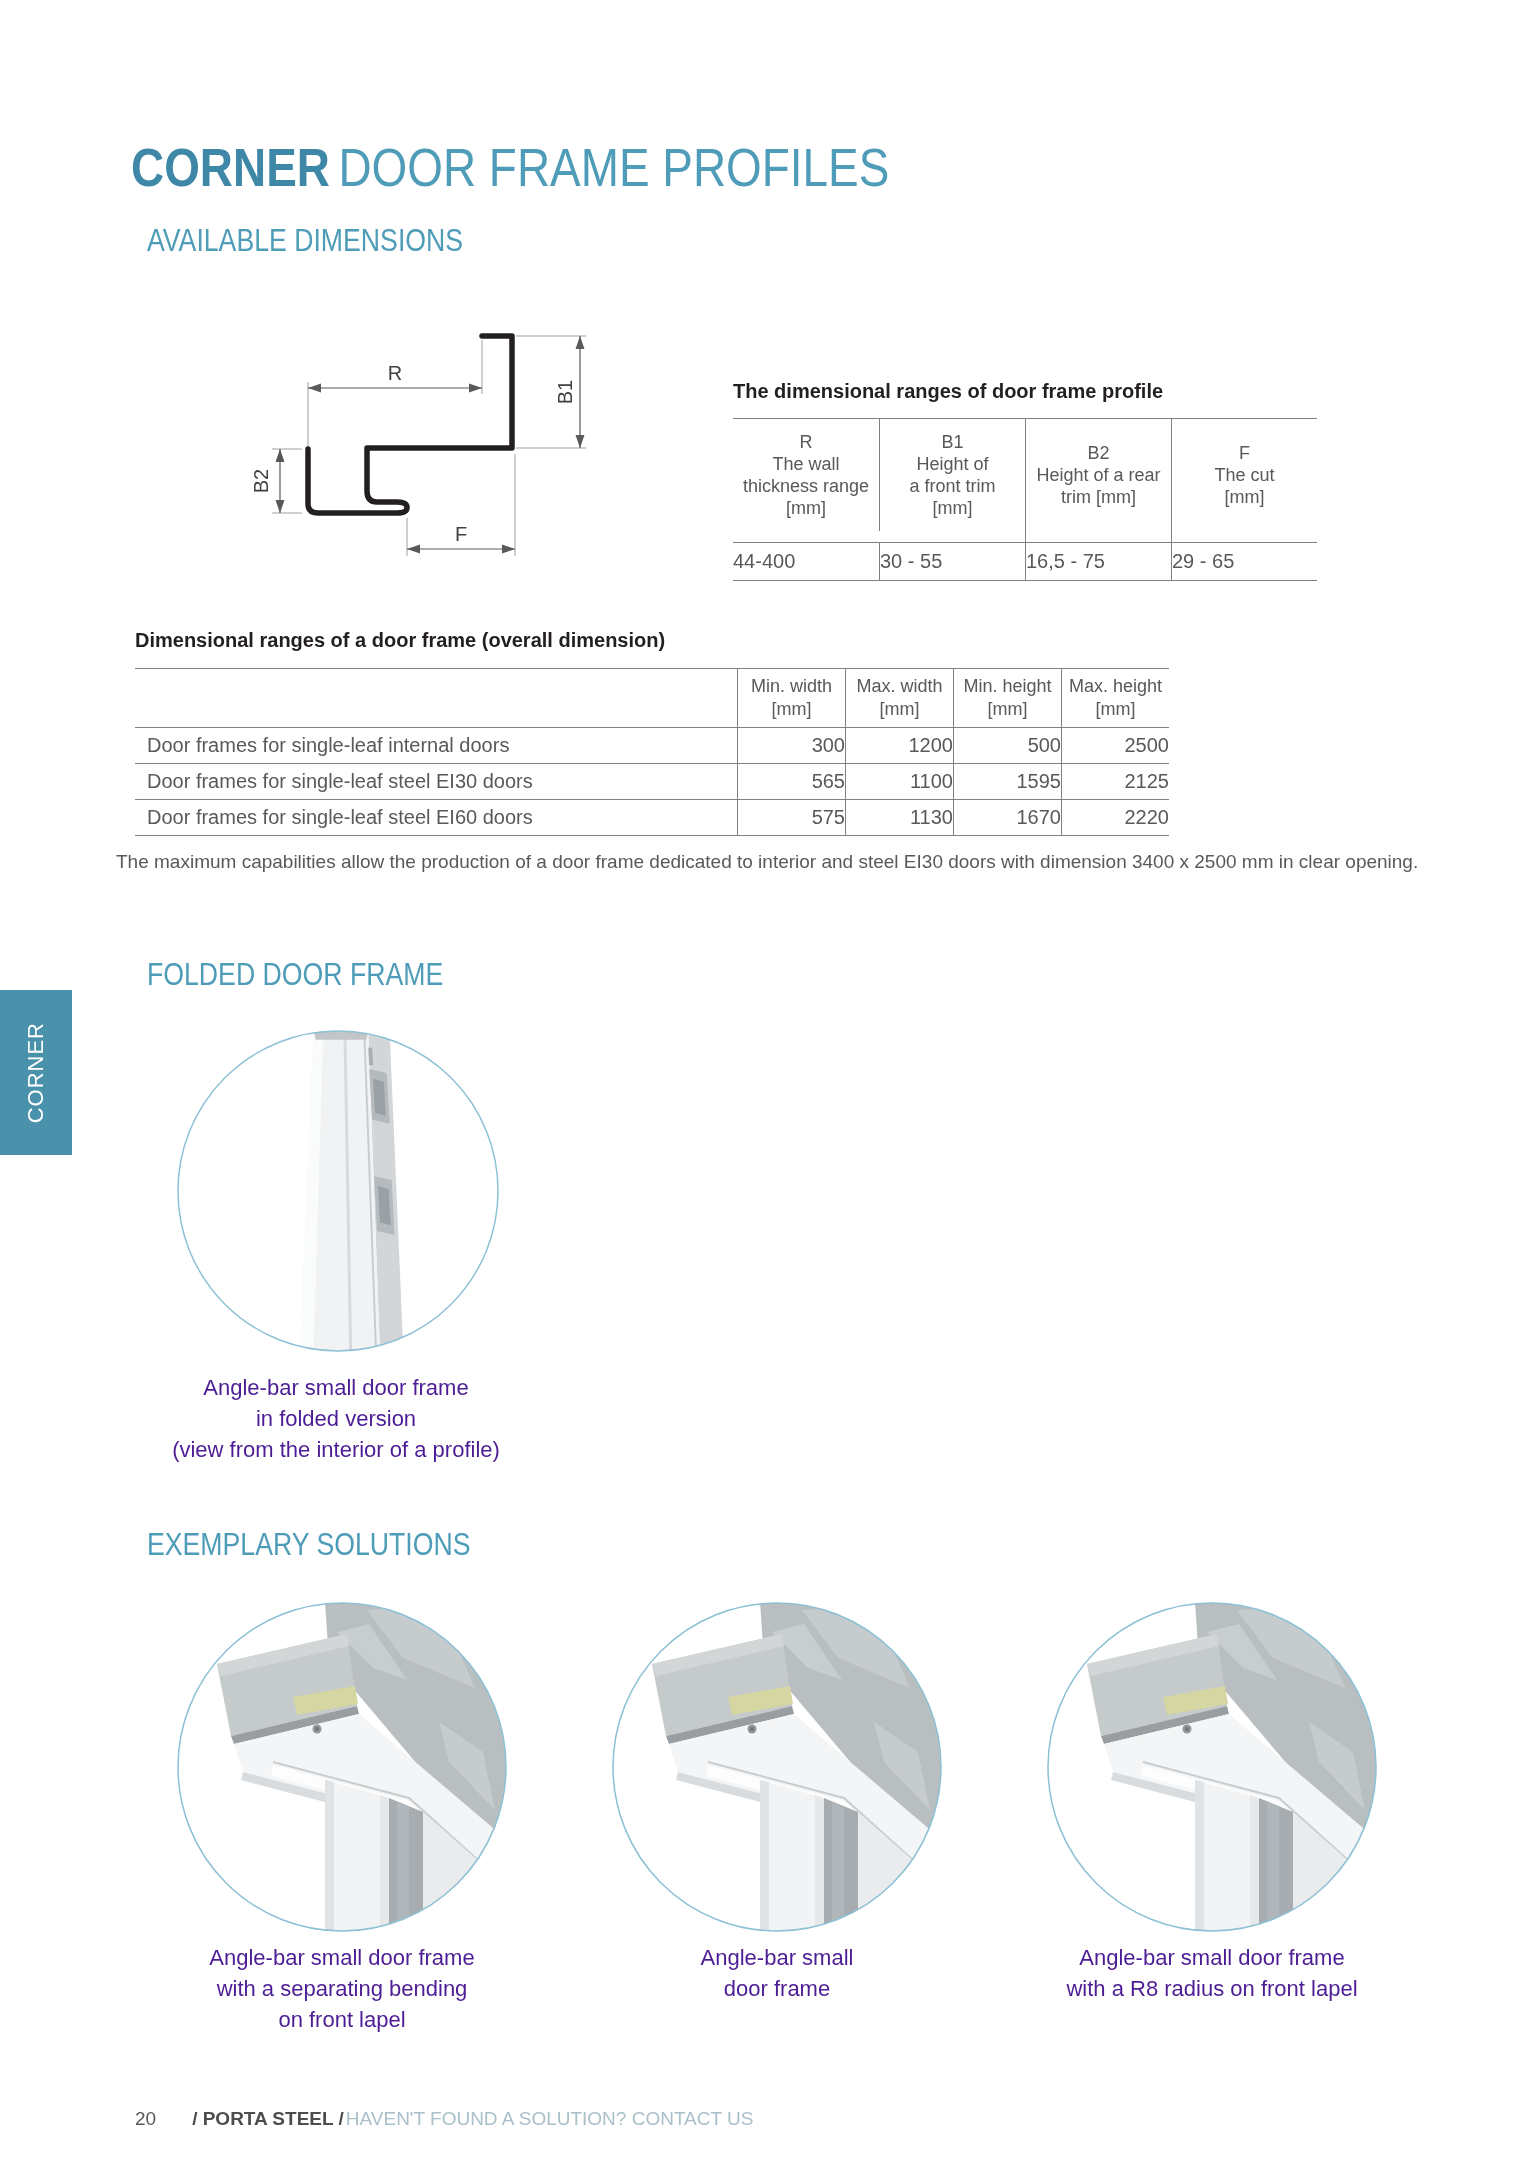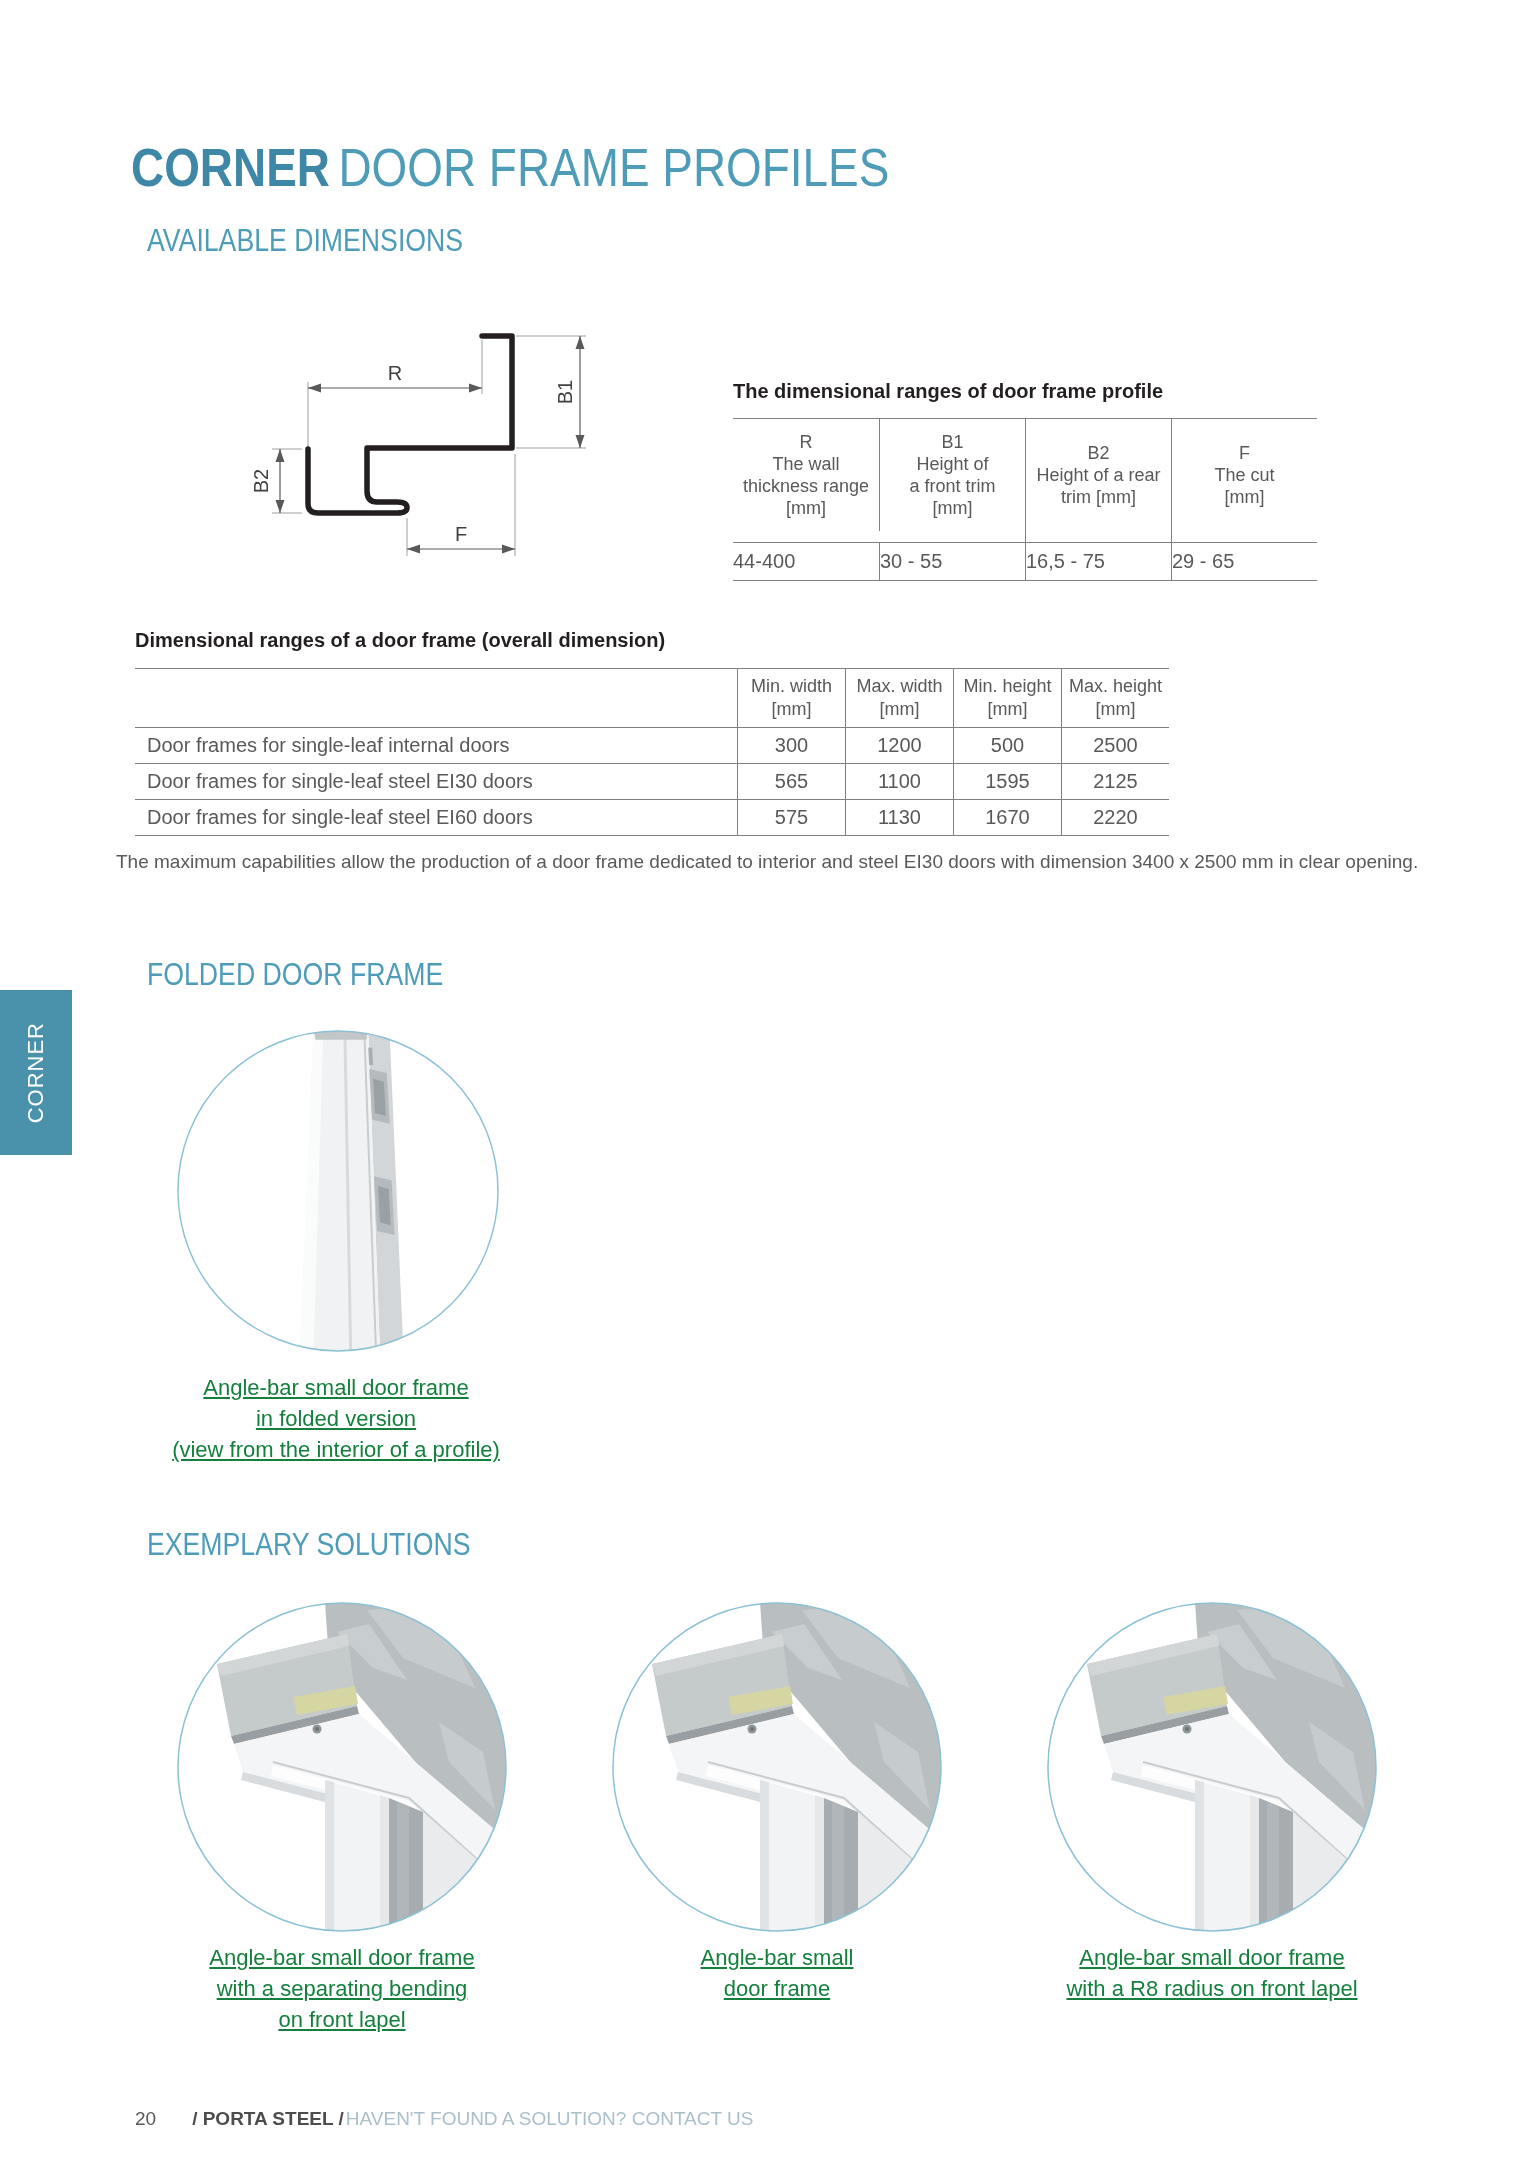--- a/index.html
+++ b/index.html
@@ -28,36 +28,36 @@
   .t1-h.first,.t1-d.first{border-left:none;}
   .t1-d{height:37px;border-left:1px solid #7e8083;border-top:1px solid #7e8083;
         font-size:20px;color:#58595b;line-height:37px;}
 
   .t2-grid{display:grid;grid-template-columns:602px repeat(4,108px);
            border-top:1px solid #7e8083;}
   .t2-h{height:52px;border-left:1px solid #7e8083;padding-top:6px;text-align:center;
         font-size:18px;line-height:23px;color:#58595b;}
   .t2-h.lab{border-left:none;}
   .t2-c{height:35px;border-top:1px solid #7e8083;border-left:1px solid #7e8083;
-        text-align:center;font-size:20px;color:#58595b;line-height:35px;}
+        text-align:right;font-size:20px;color:#58595b;line-height:35px;}
   .t2-lab{height:35px;border-top:1px solid #7e8083;padding-left:12px;font-size:20px;
           color:#58595b;line-height:35px;border-left:none;}
   .t2-bot{grid-column:1 / span 5;border-top:1px solid #7e8083;height:0;}
 
   .note{left:116px;top:851px;font-size:19px;color:#58595b;width:1360px;}
 
   
   .side-tab{left:0;top:990px;width:72px;height:165px;background:#4a92ac;
             display:flex;align-items:center;justify-content:center;}
   .side-tab span{writing-mode:vertical-rl;transform:rotate(180deg);color:#fff;
                  font-size:22px;letter-spacing:1px;}
 
   
   .circle-img{display:block;}
-  .caption{text-align:center;font-size:22px;line-height:31px;color:#15803d;text-decoration:underline;}
+  .caption{text-align:center;font-size:22px;line-height:31px;color:#4c1d95;}
 
   
   .footer{left:135px;top:2108px;font-size:19px;display:flex;align-items:baseline;white-space:nowrap;}
   .footer .pg{color:#58595b;}
   .footer .brand{color:#4d4d4f;font-weight:700;margin-left:36px;}
   .footer .contact{color:#a9bfca;margin-left:2px;}
 </style>
 </head>
 <body>
 

